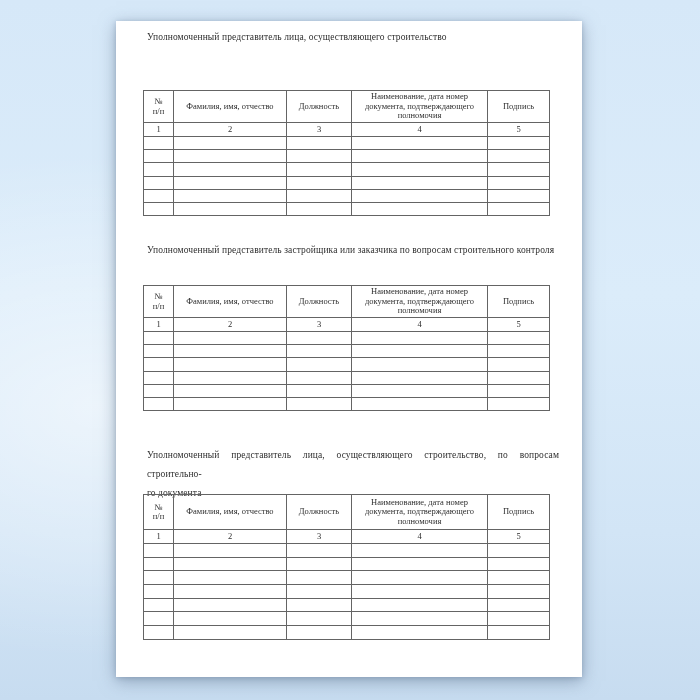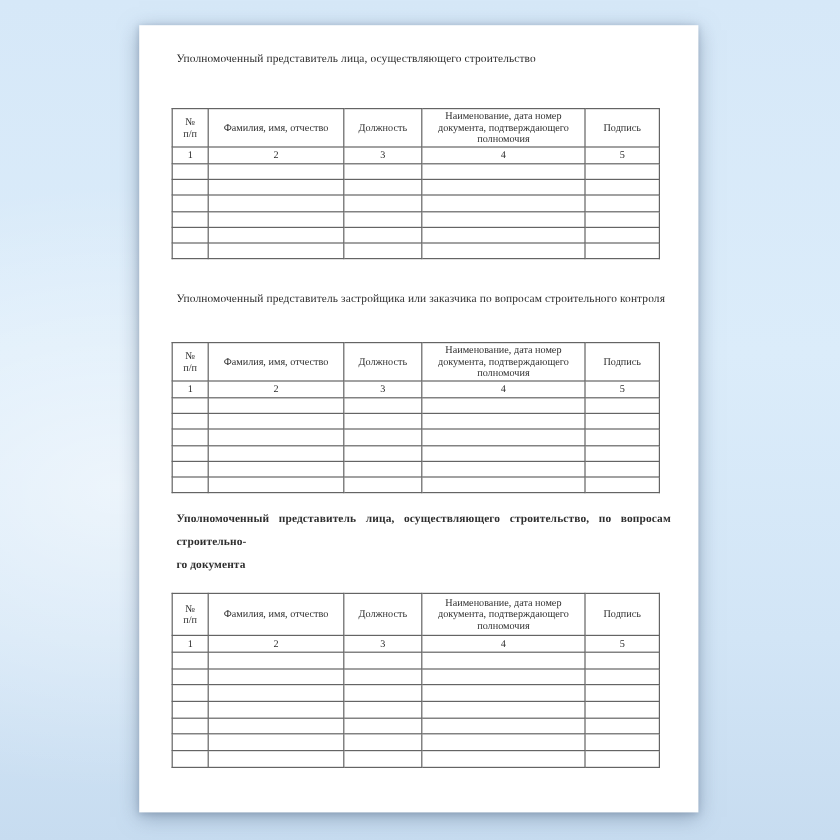--- a/index.html
+++ b/index.html
@@ -62,25 +62,25 @@
     text-align: center;
     vertical-align: middle;
     padding: 1px 2px;
     overflow: hidden;
   }
   .header-row th { height: 29px; }
   .num-col { white-space: pre-line; }
   .numbers-row td { height: 11px; }
   .doc-table tbody tr { height: 13.2px; }
 
-  #title1 { top: 23px; }
+  #title1 { top: 10px; }
   #table1 { top: 69px; }
   #title2 { top: 223px; }
   #table2 { top: 264px; }
-  #title3 { top: 403px; font-weight: bold; }
+  #title3 { top: 425px; }
   #table3 { top: 473px; }
   #table3 .header-row th { height: 32px; }
   #table3 tbody tr { height: 13.7px; }
 </style>
 </head>
 <body>
 
 <div class="page">
 
   <p class="section-title" id="title1">

